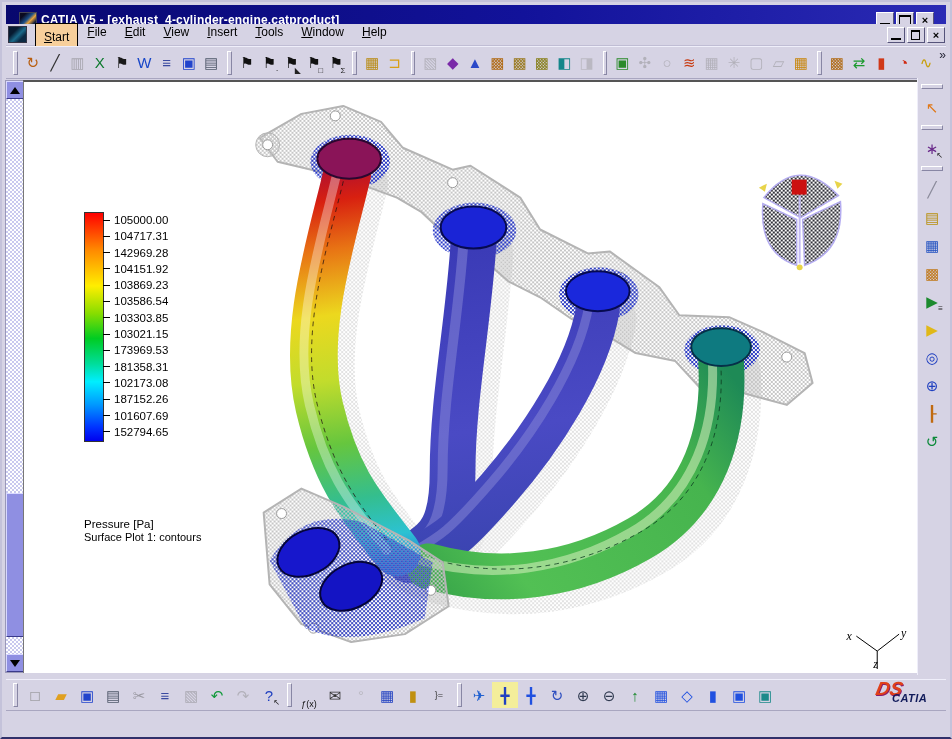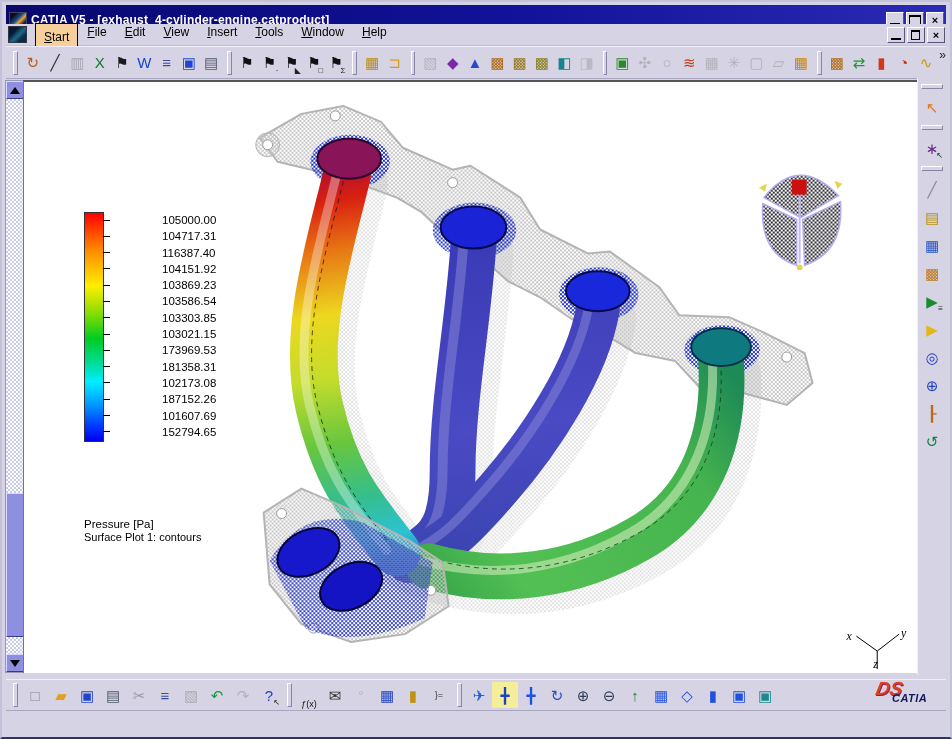--- a/index.html
+++ b/index.html
@@ -2,21 +2,21 @@
 <html><head>
 <meta charset="utf-8">
 <style>
   html,body{margin:0;padding:0;}
   body{width:952px;height:739px;position:relative;background:#d6d3e4;overflow:hidden;
        font-family:"Liberation Sans",sans-serif;-webkit-font-smoothing:none;}
   .win-frame{position:absolute;inset:0;border:2px solid #c4c2da;border-bottom-color:#30306a;}
 
   
   .titlebar{position:absolute;top:3px;left:4px;right:4px;height:29px;
-    background:linear-gradient(90deg,#08086e,#12129a 55%,#2a2ab4);display:flex;align-items:center;padding:0 2px;}
+    background:linear-gradient(90deg,#08086e,#12129a 55%,#2a2ab4);display:flex;align-items:center;padding:0 12px;}
   .app-icon{width:16px;height:14px;margin:0 4px 0 1px;border:1px solid #445;
     background:linear-gradient(135deg,#0a0a20 20%,#1b4f8a 45%,#e8a23c 60%,#16203c 80%);}
   .title-text{color:#fff;font-weight:bold;font-size:12px;letter-spacing:.2px;flex:1;white-space:nowrap;overflow:hidden;}
   .winbtns{display:flex;gap:2px;}
   .wbtn{width:16px;height:14px;background:#d6d3e4;border:1px solid;border-color:#fff #55537a #55537a #fff;
     display:flex;align-items:center;justify-content:center;font-size:9px;color:#000;position:relative;}
   .wbtn .min{position:absolute;left:3px;right:3px;bottom:2px;height:2px;background:#000;}
   .wbtn .max{position:absolute;left:2px;top:2px;right:2px;bottom:2px;border:1px solid #000;border-top-width:2px;}
   .wbtn .restore{position:absolute;left:3px;top:2px;width:7px;height:7px;border:1px solid #000;border-top-width:2px;background:#d6d3e4;box-shadow:2px -0px 0 -0px #d6d3e4;}
   .wbtn .restore:before{content:"";position:absolute;left:2px;top:-3px;width:7px;height:7px;border:1px solid #000;border-top-width:2px;z-index:-1;}
@@ -60,21 +60,21 @@
   .sbtn.down{bottom:0;}
   .tri-up{width:0;height:0;border-left:5px solid transparent;border-right:5px solid transparent;border-bottom:7px solid #000;}
   .tri-down{width:0;height:0;border-left:5px solid transparent;border-right:5px solid transparent;border-top:7px solid #000;}
   .sthumb{position:absolute;left:0;top:412px;width:16px;height:142px;background:#8f8fe2;border:1px solid;border-color:#d8d8ff #3a3a8a #3a3a8a #d8d8ff;}
 
   
   .legend{position:absolute;left:60px;top:130px;width:200px;}
   .legend-bar{position:absolute;left:0;top:0;width:18px;height:228px;border:1px solid #333;
     background:linear-gradient(#ff0000,#ff8800 16%,#ffee00 32%,#88dd00 44%,#00cc22 55%,#00dd99 66%,#00eeff 74%,#0099ff 84%,#0033ff 94%,#0000ee);}
   .legend-ticks{position:absolute;left:19px;top:2px;height:224px;display:flex;flex-direction:column;justify-content:space-between;}
-  .legend-row{display:flex;align-items:center;height:12px;gap:48px;}
+  .legend-row{display:flex;align-items:center;height:12px;}
   .legend-row .tick{width:7px;height:1px;background:#000;margin-right:4px;}
   .legend-row .lv{font-size:11.5px;color:#000;}
   .legend-title{position:absolute;left:0;top:306px;font-size:11.5px;color:#000;}
   .legend-sub{position:absolute;left:0;top:319px;font-size:11px;color:#000;}
 
   
   .statusbar{position:absolute;left:4px;right:4px;bottom:2px;height:29px;background:#d6d3e4;
     display:flex;align-items:center;font-size:11.5px;border-top:1px solid #efeefa;}
   .status-msg{margin-left:4px;flex:1;}
   .cmd-input{width:344px;height:16px;border:1px solid;border-color:#55537a #fff #fff #55537a;background:#fff;
@@ -401,21 +401,21 @@
           <div class="legend-row">
             <span class="tick"></span>
             <span class="lv">105000.00</span>
           </div>
           <div class="legend-row">
             <span class="tick"></span>
             <span class="lv">104717.31</span>
           </div>
           <div class="legend-row">
             <span class="tick"></span>
-            <span class="lv">116387.40</span>
+            <span class="lv">142969.28</span>
           </div>
           <div class="legend-row">
             <span class="tick"></span>
             <span class="lv">104151.92</span>
           </div>
           <div class="legend-row">
             <span class="tick"></span>
             <span class="lv">103869.23</span>
           </div>
           <div class="legend-row">

